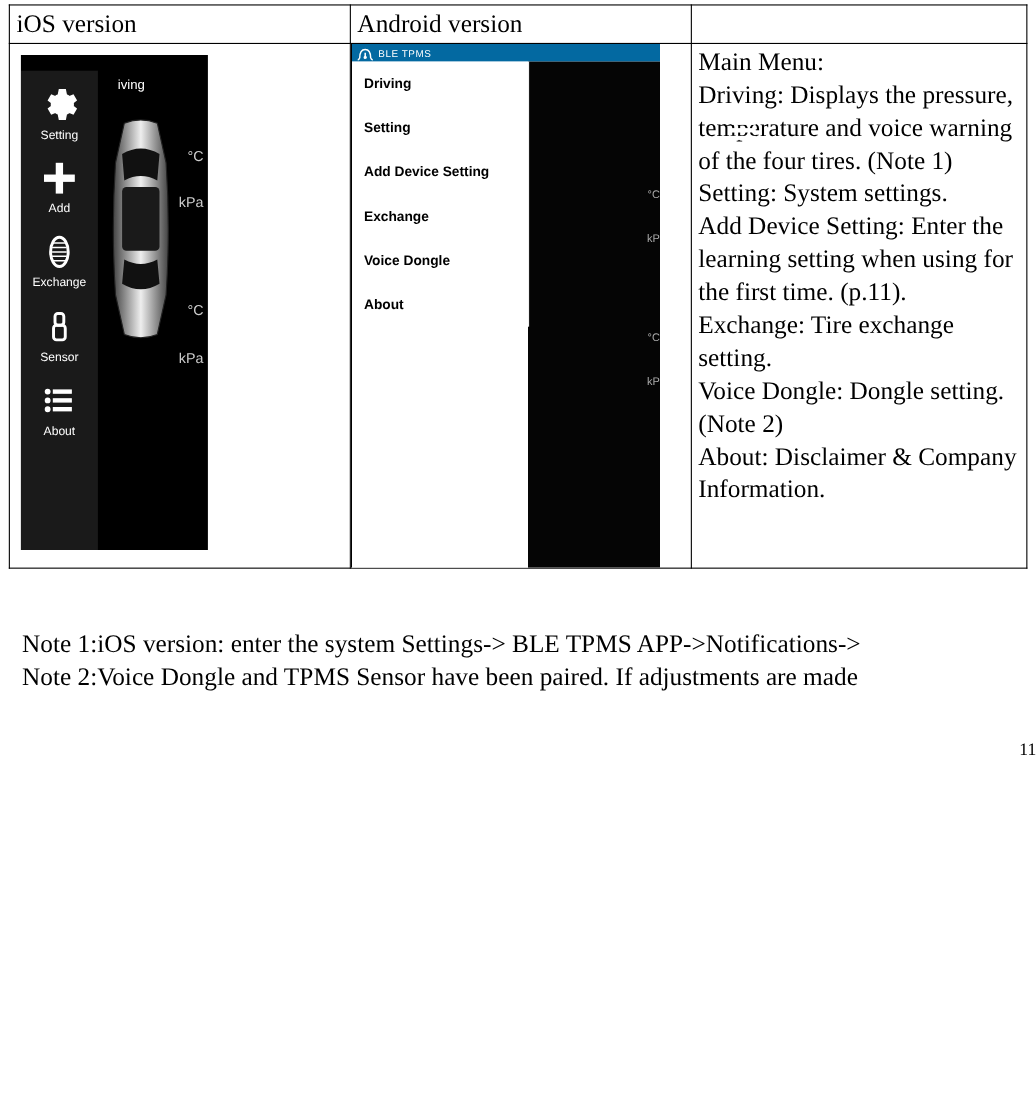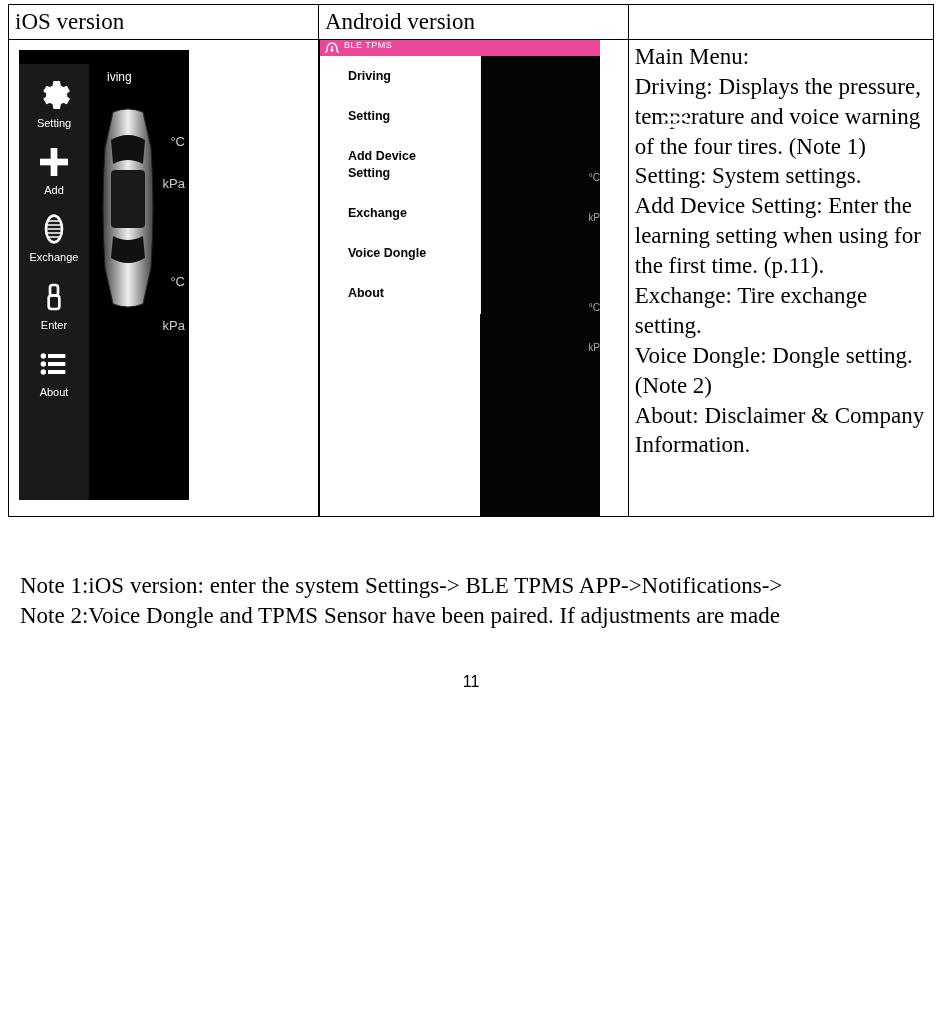--- a/index.html
+++ b/index.html
@@ -19,42 +19,42 @@
   .sbitem{display:flex;flex-direction:column;align-items:center;padding:7px 0;color:#fff;font-size:11px}
   .sbicon{width:36px;height:36px;display:flex;align-items:center;justify-content:center;margin-bottom:3px}
   .sbicon svg{width:32px;height:32px;fill:#fff;stroke:#fff}
   
   .cararea{position:absolute;left:70px;right:0;top:0;bottom:0}
   .drvlabel{position:absolute;left:18px;top:6px;font-size:12px;font-weight:500;color:#fff}
   .car{position:absolute;left:4px;top:44px;width:70px;height:160px}
   .unit{position:absolute;right:4px;color:#ccc;font-size:13px}
   .u1{top:70px}.u2{top:112px}.u3{top:210px}.u4{top:254px}
   .and{width:280px;background:#fff;color:#000;font-family:Arial,Helvetica,sans-serif;position:relative;border-left:1px solid #000}
-  .and .status{height:16px;background:#ec4899;display:flex;align-items:flex-start;padding:0 4px}
+  .and .status{height:16px;background:#0369a1;display:flex;align-items:flex-end;padding:0 4px}
   .and .status .tpmsicon{width:16px;height:14px;display:flex;align-items:center;justify-content:center}
   .and .status .tpmsicon svg{width:14px;height:12px;fill:#fff}
   .and .status .title{font-size:9px;color:#fff;letter-spacing:0.5px;margin-left:4px}
   .and .drawer{position:absolute;left:0;top:16px;width:160px;background:#fff;z-index:3;border-right:1px solid rgba(0,0,0,0.06)}
-  .and .drawer .ditem{font-size:12.5px;font-weight:bold;padding:12px 28px;color:#000}
+  .and .drawer .ditem{font-size:12.5px;font-weight:bold;padding:12px 11px;color:#000}
   .and .behind{position:absolute;left:160px;right:0;top:16px;bottom:0;background:#050505}
   .and .hamb{position:absolute;left:185px;top:50px}
   .and .hamb svg{width:22px;height:18px;stroke:#fff;fill:#fff}
   .and .bunit{position:absolute;right:0;color:#aaa;font-size:10px}
   .bu1{top:115px}.bu2{top:155px}.bu3{top:245px}.bu4{top:285px}
   .and-spacer{height:460px}
   
   .desc{font-size:23px;line-height:1.3}
   
   .notes{margin:54px 0 12px 12px;font-size:23px;line-height:1.3}
   .noteline{display:flex}
   .nlabel{white-space:nowrap}
   .ntext{}
   .indent{margin-left:72px}
   .indent2{margin-left:66px}
-  .page-num{position:absolute;bottom:18px;left:0;right:0;text-align:center;font-size:16px;font-family:Liberation Sans, sans-serif}
+  .page-num{position:absolute;bottom:18px;left:0;right:0;text-align:right;font-size:16px;font-family:Liberation Serif, serif}
 </style>
 </head>
 <body>
 
 <div class="page">
 
 <table class="tbl">
   <colgroup>
         <col class="c1">
         <col class="c2">
@@ -100,21 +100,21 @@
                 </span>
                 <span>Exchange</span>
               </div>
               <div class="sbitem">
                 <span class="sbicon">
                   <svg viewBox="0 0 24 24">
                           <rect x="9" y="3" width="6" height="8" rx="2" fill="none" stroke="#fff" stroke-width="2"></rect>
                           <rect x="8" y="11" width="8" height="10" rx="2" fill="none" stroke="#fff" stroke-width="2"></rect>
                         </svg>
                 </span>
-                <span>Enter</span>
+                <span>Sensor</span>
               </div>
               <div class="sbitem">
                 <span class="sbicon">
                   <svg viewBox="0 0 24 24">
                           <circle cx="4" cy="6" r="1.5" fill="#fff"></circle>
                           <rect x="8" y="5" width="12" height="2" fill="#fff"></rect>
                           <circle cx="4" cy="12" r="1.5" fill="#fff"></circle>
                           <rect x="8" y="11" width="12" height="2" fill="#fff"></rect>
                           <circle cx="4" cy="18" r="1.5" fill="#fff"></circle>
                           <rect x="8" y="17" width="12" height="2" fill="#fff"></rect>

